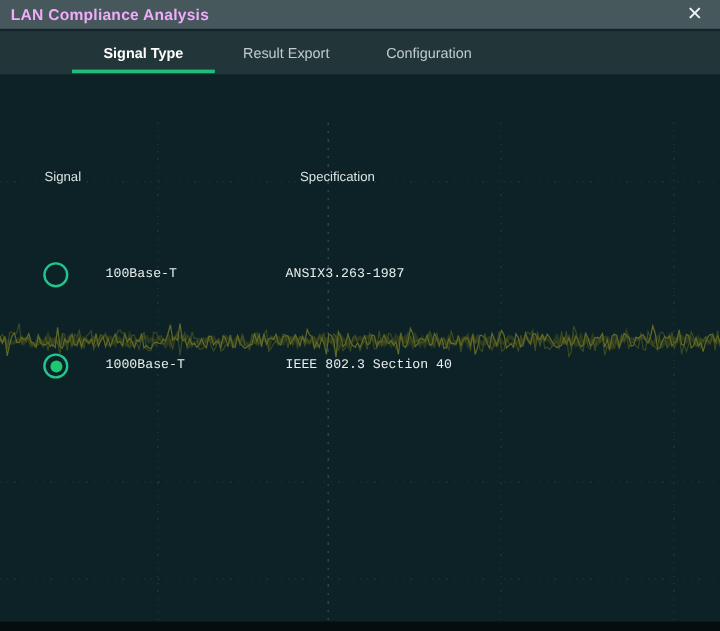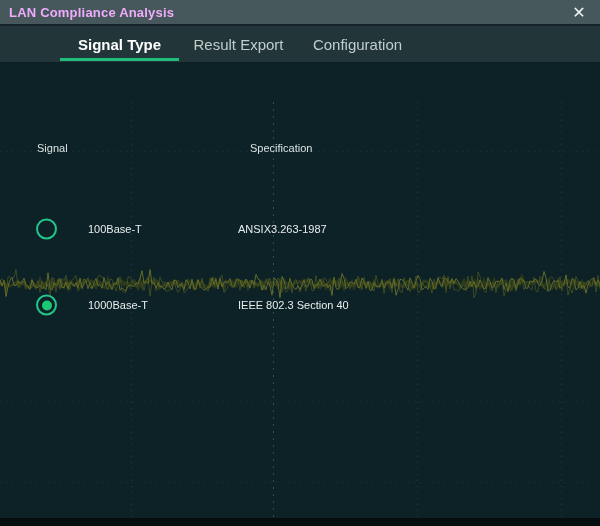--- a/index.html
+++ b/index.html
@@ -22,37 +22,37 @@
     display:flex;align-items:center;justify-content:center;
     color:#f0f4f4;font-size:16px;font-weight:400;cursor:pointer;
   }
   
   .tabbar{
     position:absolute;top:26px;left:0;right:0;height:36px;
     background:#223639;display:flex;padding-left:60px;box-sizing:border-box;
   }
   .tab{
     width:119px;position:relative;display:flex;align-items:center;justify-content:center;
-    color:#c2cccc;font-size:15px;cursor:pointer;
+    color:#c2cccc;font-size:12px;cursor:pointer;
   }
   .tab.active{color:#ffffff;font-weight:bold;}
   .tab.active::after{
     content:"";position:absolute;left:0;right:0;bottom:1px;height:3px;
     background:var(--accent,#1ebd7c);
   }
   
   .content{position:absolute;top:62px;left:0;right:0;bottom:8px;background:#0d2226;margin-top:40px;}
   
   .gv{position:absolute;top:0;bottom:0;width:1px;
       background:repeating-linear-gradient(to bottom, rgba(130,180,190,.16) 0 1px, transparent 1px 6px);}
   .gv.center{background:repeating-linear-gradient(to bottom, rgba(150,200,210,.26) 0 2px, transparent 2px 7px);}
   .gh{position:absolute;left:0;right:0;height:1px;
       background:repeating-linear-gradient(to right, rgba(130,180,190,.13) 0 1px, transparent 1px 6px);}
   .col-header{position:absolute;color:#dbe2e2;font-size:11px;}
-  .row{position:absolute;left:0;right:0;height:26px;cursor:pointer;}
+  .row{position:absolute;left:0;right:0;height:26px;cursor:pointer;font-family:Liberation Mono, monospace;}
   .radio{
     position:absolute;left:36px;top:50%;transform:translateY(-50%);
     width:17px;height:17px;border:2.5px solid #22c58c;border-radius:50%;
     display:flex;align-items:center;justify-content:center;
   }
   .radio .dot{width:10px;height:10px;border-radius:50%;background:transparent;}
   .radio.selected .dot{background:#1cc973;}
   .cell{position:absolute;top:50%;transform:translateY(-50%);color:#e8eded;font-size:11px;}
   .cell.signal{left:88px;}
   .cell.spec{left:238px;}

